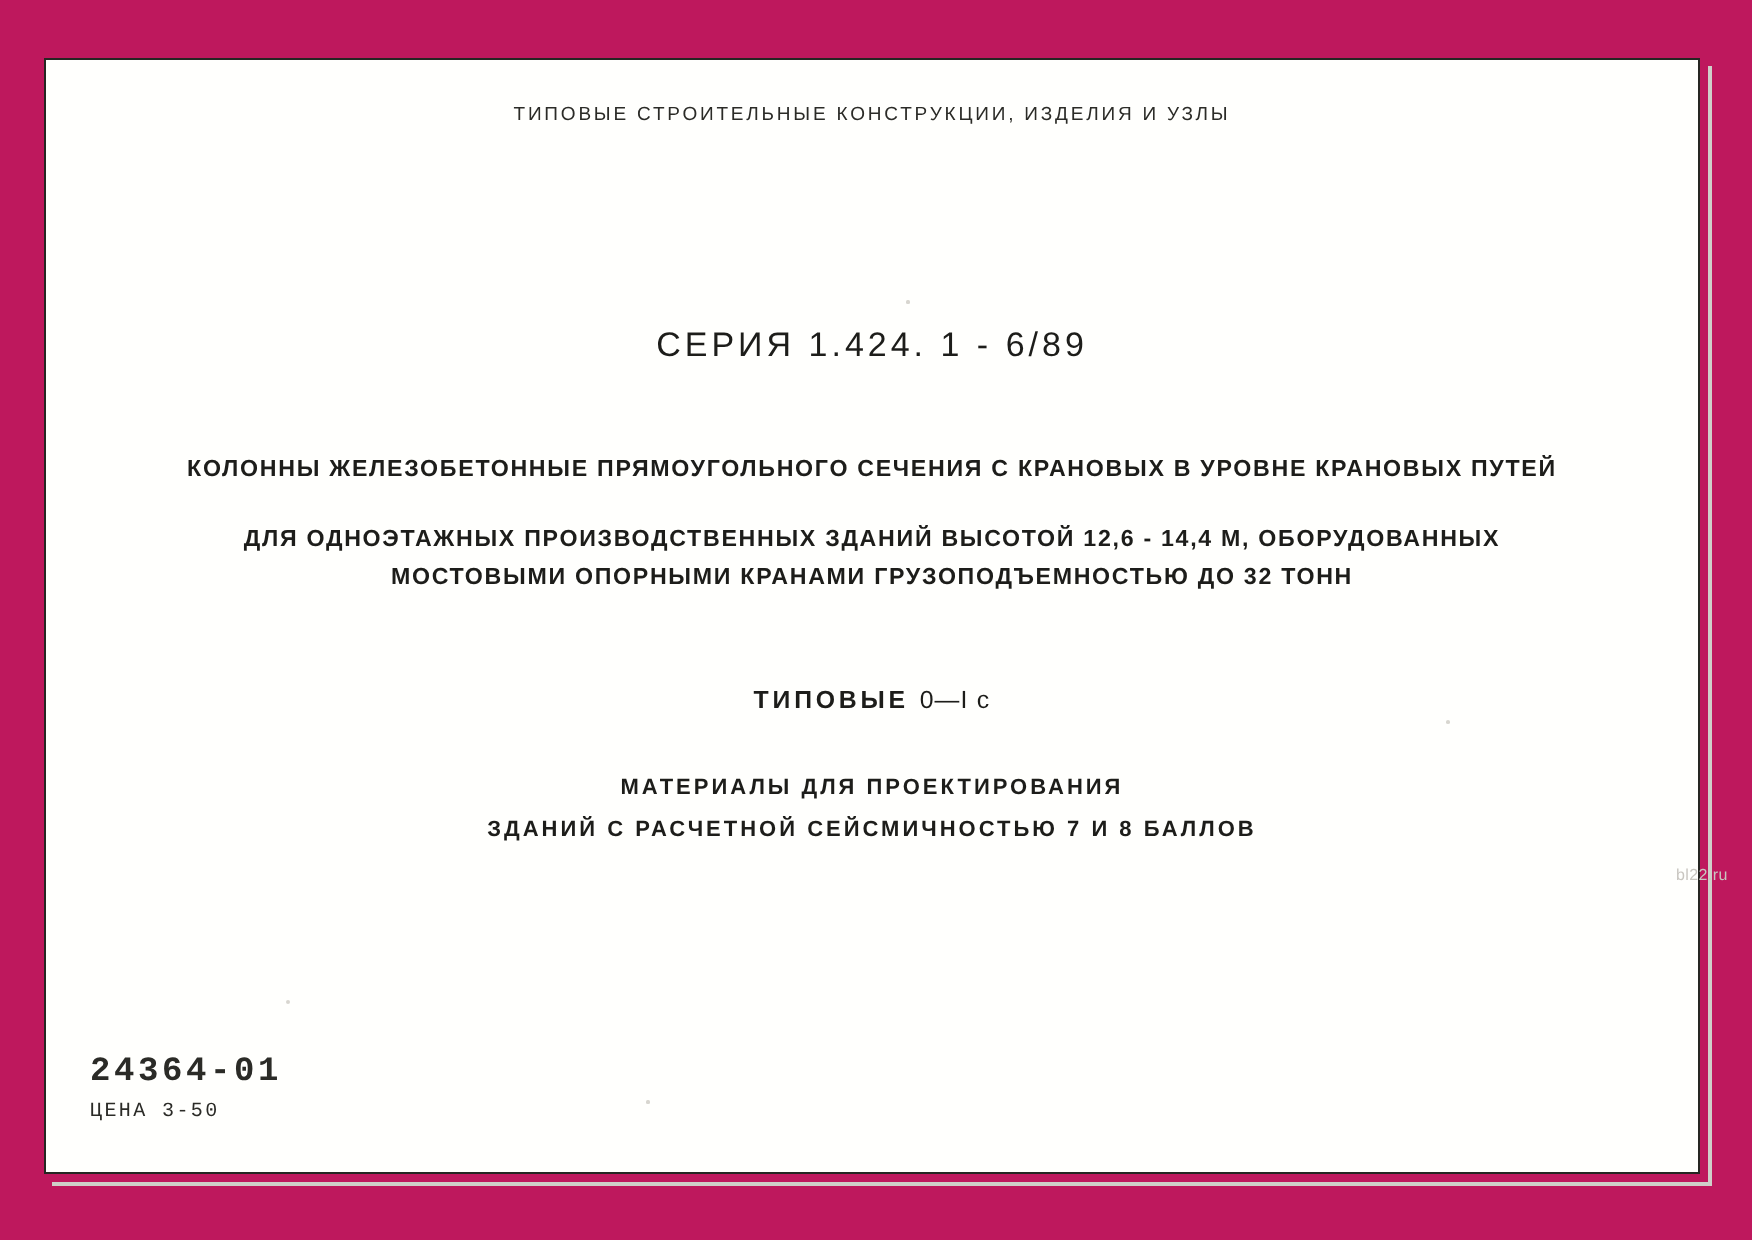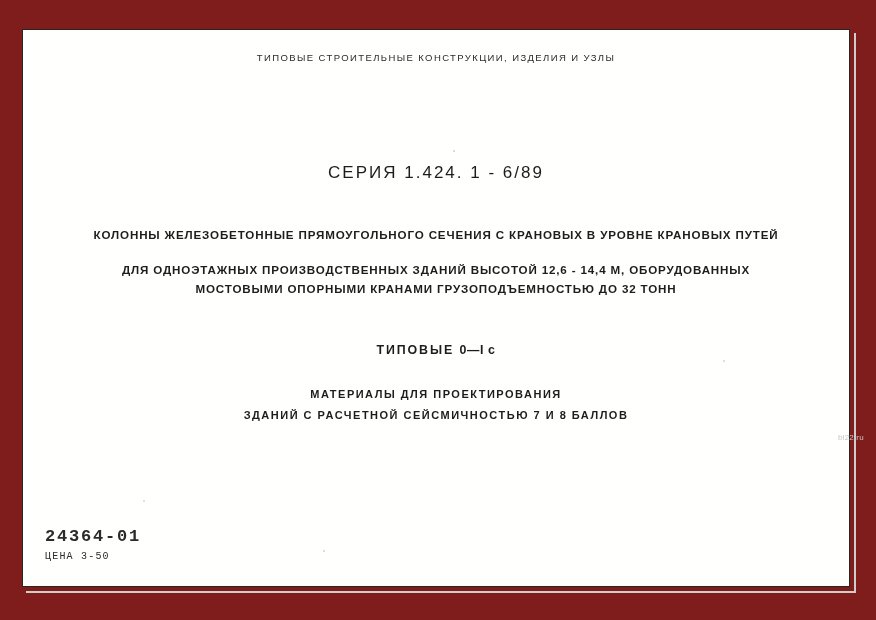--- a/index.html
+++ b/index.html
@@ -15,21 +15,21 @@
     position: relative;
   }
 
   
   .page {
     position: absolute;
     left: 0;
     top: 0;
     width: 876px;
     height: 620px;
-    background: #7f1d1d;
+    background: #be185d;
   }
 
   
   .sheet-shadow {
     position: absolute;
     left: 26px;
     top: 33px;
     width: 828px;
     height: 558px;
     border-right: 2px solid #cfcfc9;
@@ -100,21 +100,21 @@
     left: 0;
     top: 313px;
     width: 826px;
     text-align: center;
     font-size: 12.4px;
     font-weight: bold;
     letter-spacing: 1.9px;
     color: #1d1d1a;
   }
   .vypusk .num {
-    font-weight: bold;
+    font-weight: normal;
     letter-spacing: 0.6px;
     text-align: right;
   }
 
   .sub {
     position: absolute;
     left: 0;
     width: 826px;
     text-align: center;
     font-size: 11px;

